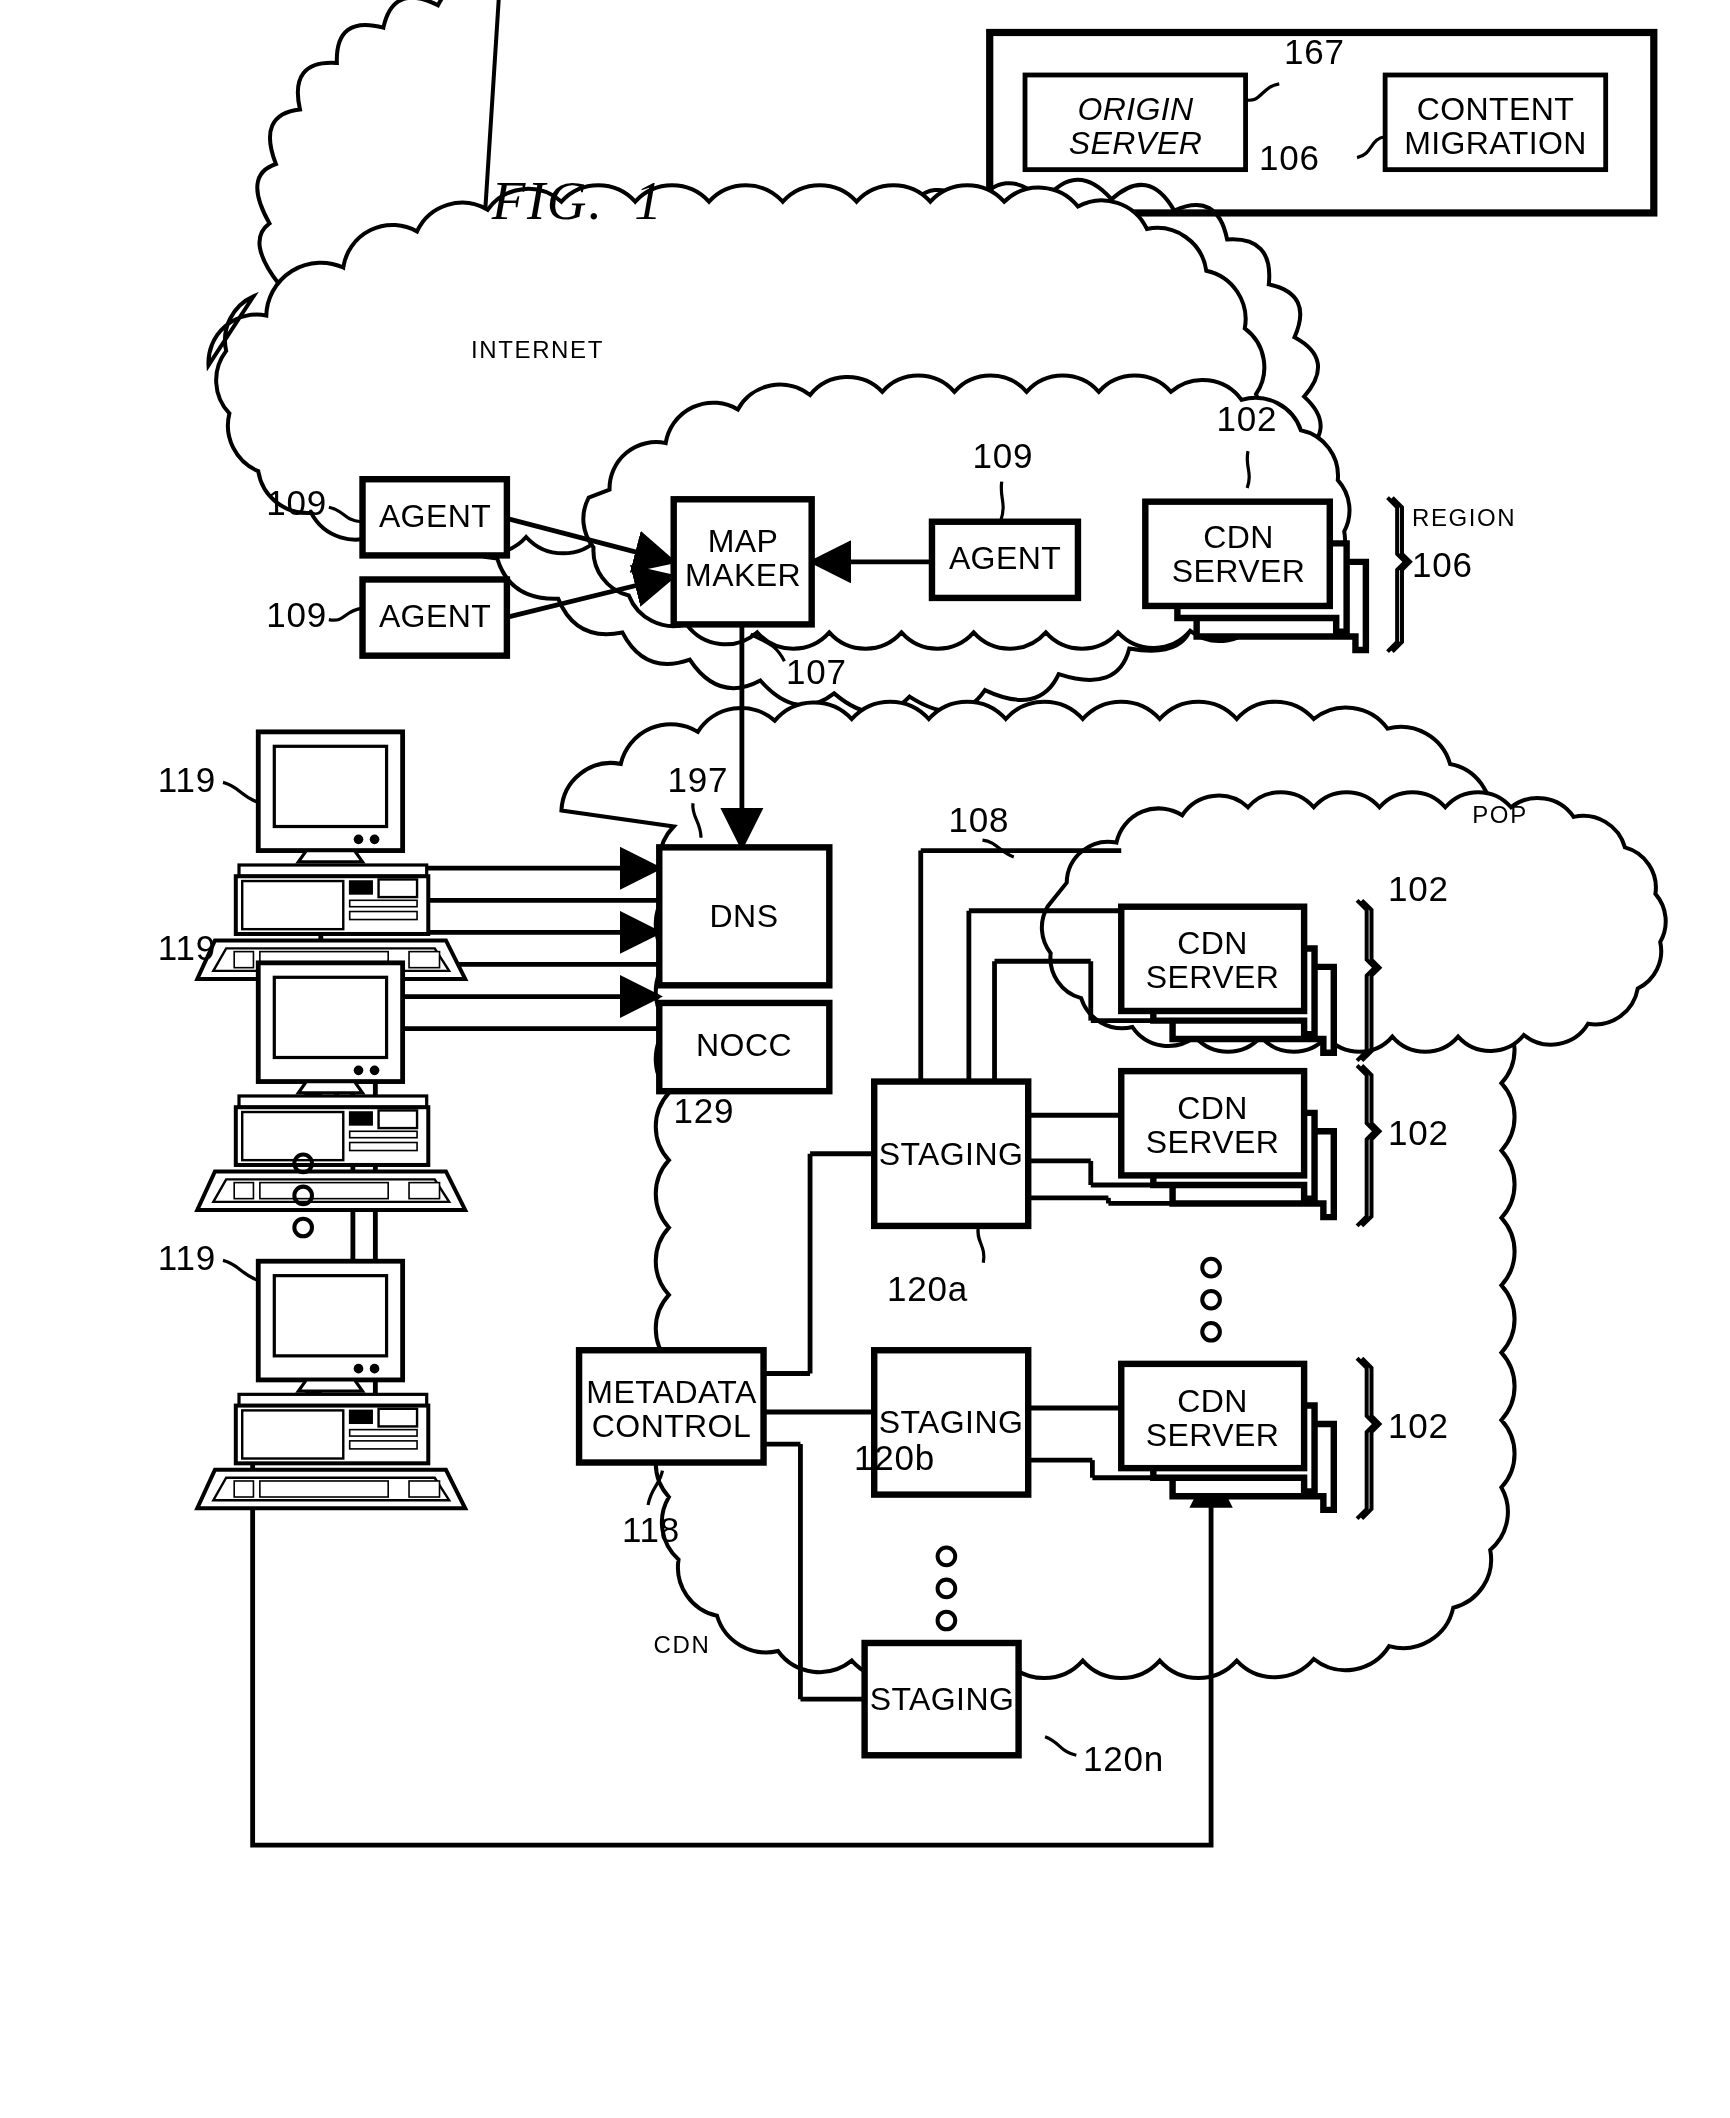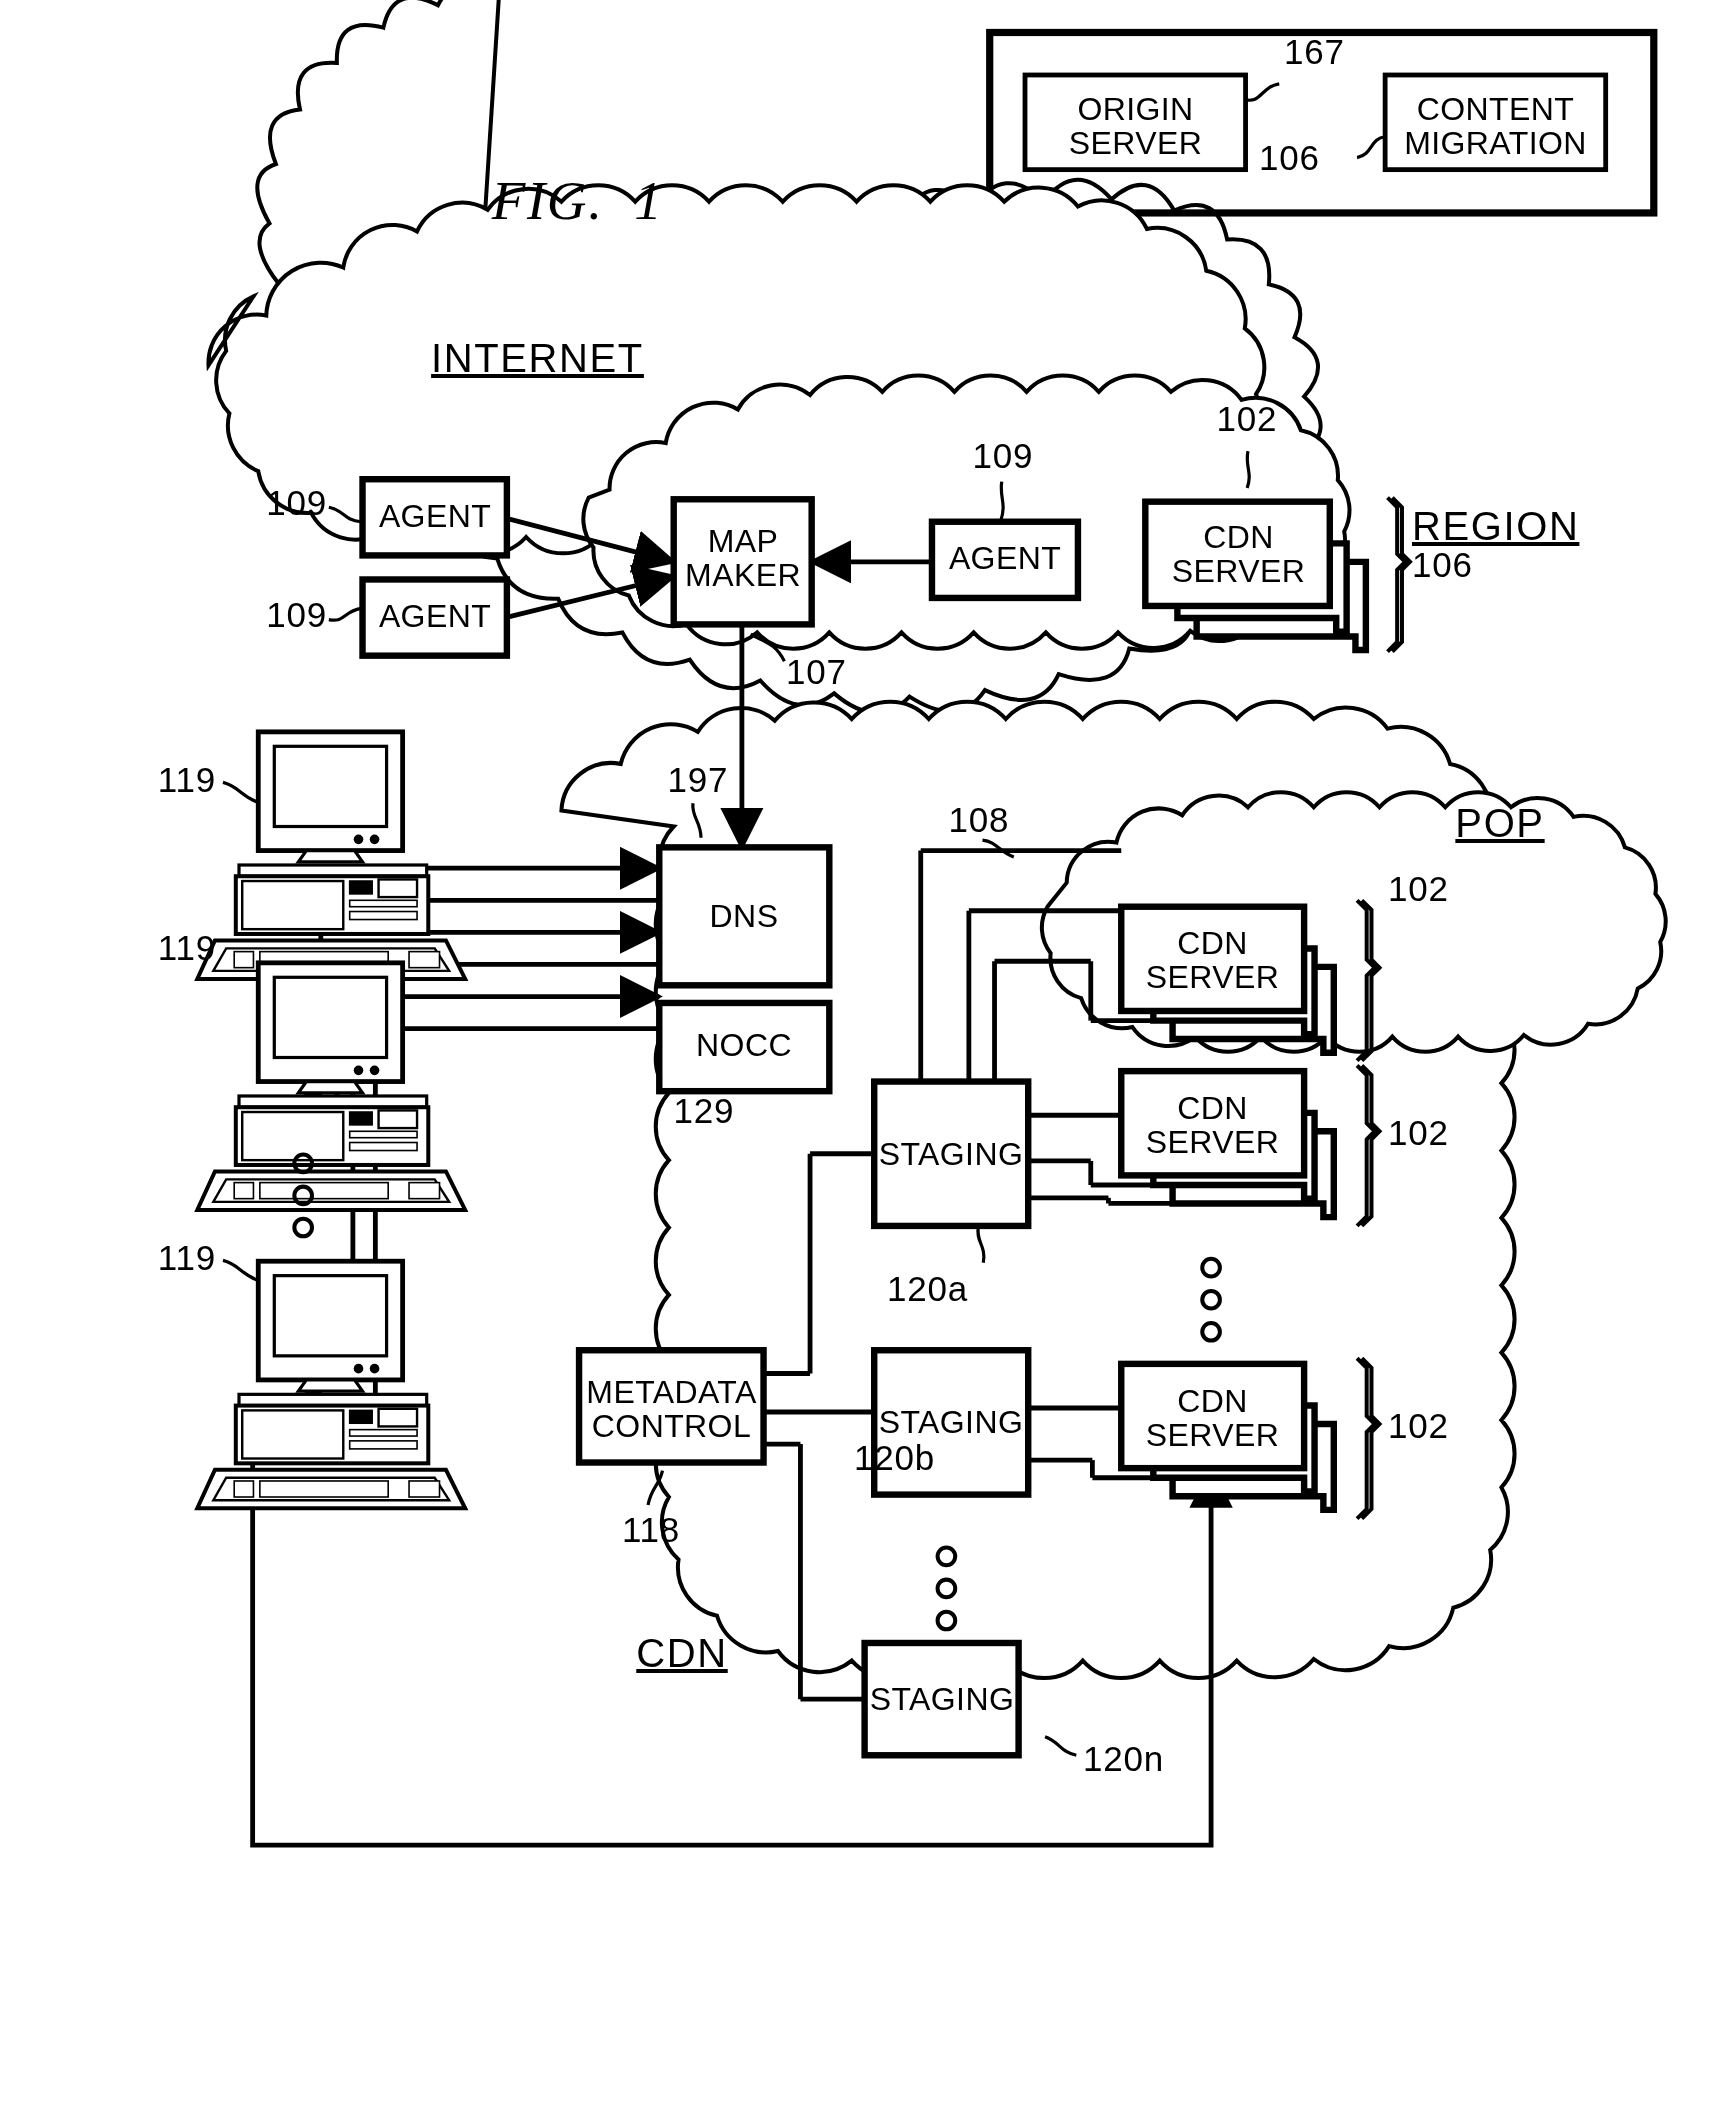--- a/index.html
+++ b/index.html
@@ -16,21 +16,21 @@
     position:absolute;
     color:#000;
     font-family:"Liberation Sans", sans-serif;
     white-space:pre;
     line-height:1.05;
     text-align:center;
     pointer-events:none;
   }
   .boxlabel{font-size:32px;letter-spacing:0.4px;}
   .refnum{font-size:35px;letter-spacing:0.8px;}
-  .cloudname{font-size:40px;letter-spacing:1.6px;text-decoration:underline;}
+  .cloudname{font-size:24px;letter-spacing:1.6px;}
   .figtitle{
     font-family:"Liberation Serif", serif;
     font-style:italic;
     font-size:55px;
     letter-spacing:1.6px;
   }
 </style>
 </head>
 <body>
 
@@ -499,21 +499,21 @@
     <g fill="none" stroke="#000" stroke-width="5">
       <circle cx="1180" cy="1940" r="11"></circle>
       <circle cx="1180" cy="1980" r="11"></circle>
       <circle cx="1180" cy="2020" r="11"></circle>
     </g>
 
   </svg>
 
   <div class="lbl figtitle" style="left:449px;top:172px;width:257px;">FIG.  1</div>
 
-  <div class="lbl boxlabel" style="left:1025px;top:93px;width:221px;">ORIGIN
+  <div class="lbl boxlabel" style="left:1025px;top:93px;width:221px;font-style:italic;">ORIGIN
 SERVER</div>
   <div class="lbl refnum" style="left:1284px;top:34px;width:88px;text-align:left;">167</div>
   <div class="lbl boxlabel" style="left:1385px;top:93px;width:221px;">CONTENT
 MIGRATION</div>
   <div class="lbl refnum" style="left:1259px;top:140px;width:88px;text-align:left;">106</div>
 
   <div class="lbl cloudname" style="left:425px;top:337px;width:225px;">INTERNET</div>
 
   <div class="lbl boxlabel" style="left:363px;top:500px;width:144px;">AGENT</div>
   <div class="lbl refnum" style="left:231px;top:485px;width:96px;text-align:right;">109</div>

